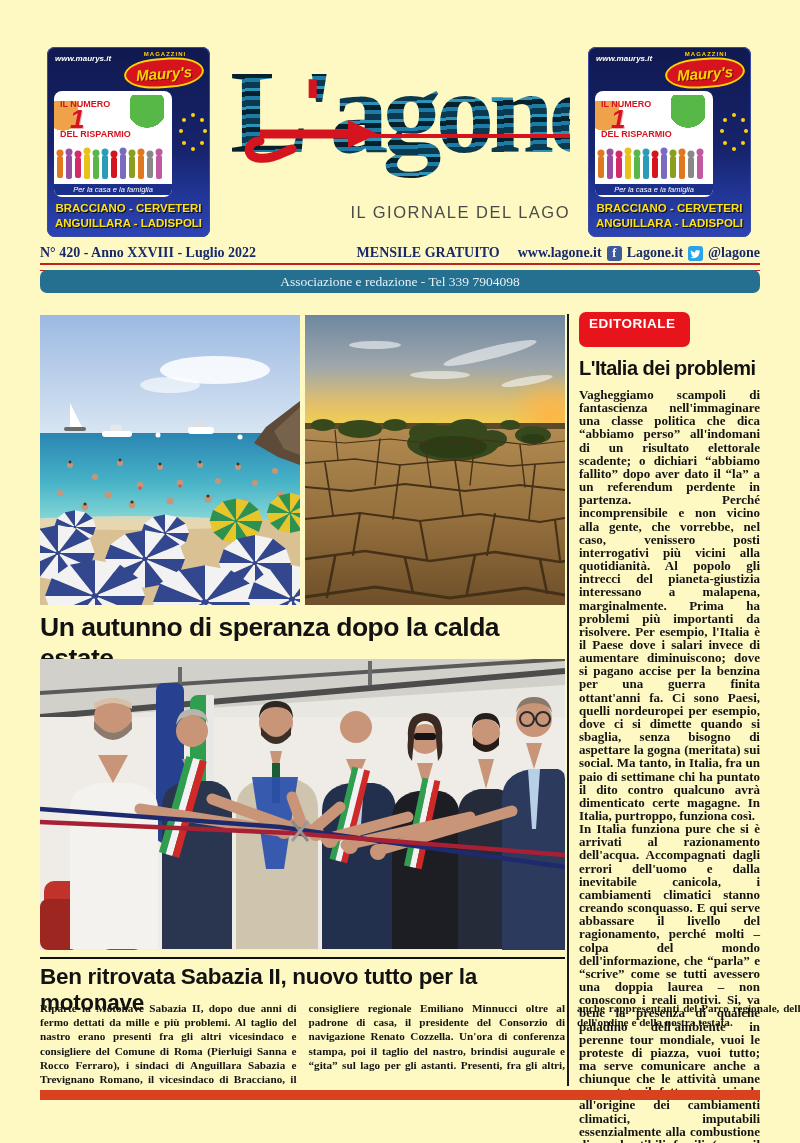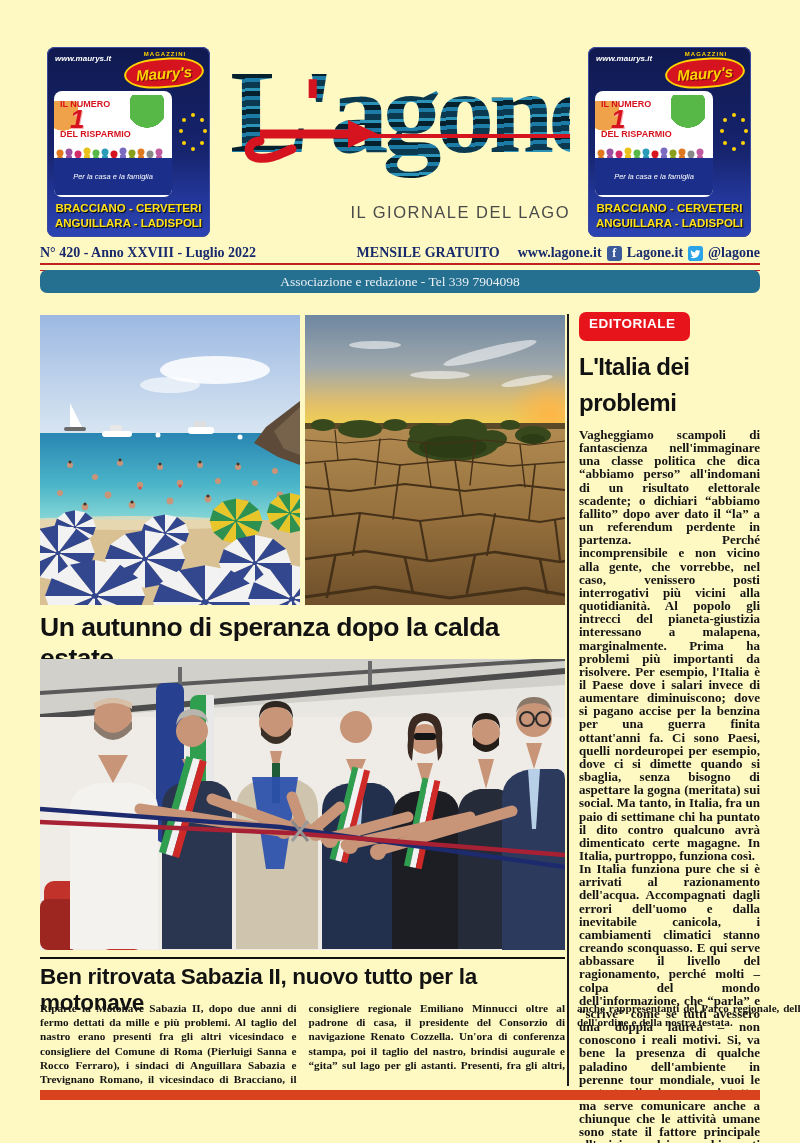--- a/index.html
+++ b/index.html
@@ -26,21 +26,21 @@
       font-weight:bold;font-size:9px;line-height:10px;}
   .ad .claim .one{font-size:26px;font-style:italic;line-height:20px;display:block;margin-left:10px;
       text-shadow:1px 1px 0 #f8b0b0;}
   .ad .tree-g{position:absolute;top:4px;right:8px;width:34px;height:44px;background:
       radial-gradient(circle at 50% 30%, #57b847 0 55%, transparent 56%);}
   .ad .tree-o{position:absolute;top:10px;left:-6px;width:30px;height:40px;background:
       radial-gradient(circle at 50% 30%, #f0a24a 0 55%, transparent 56%);}
   .ad .crowd{position:absolute;bottom:16px;left:0;width:100%;height:36px;}
   .ad .tagline{position:absolute;bottom:2px;left:0;width:100%;text-align:center;color:#fff;
       background:#1b2f8a;font-family:"Liberation Sans",sans-serif;font-size:7.5px;font-style:italic;
-      padding:14px 0;}
+      padding:1px 0;}
   .ad .eu{position:absolute;top:60px;right:2px;width:30px;height:72px;}
   .ad .cities{position:absolute;bottom:6px;left:0;width:100%;text-align:center;color:#ffe11a;
       font-family:"Liberation Sans",sans-serif;font-weight:bold;font-size:11.5px;line-height:15px;
       text-shadow:1px 1px 1px #000;}
 
   
   .logo{position:absolute;left:230px;top:56px;width:340px;height:172px;}
   .logo .word{position:absolute;left:0;top:-18px;width:100%;font-family:Liberation Serif, serif;
       font-weight:bold;font-size:118px;letter-spacing:-6px;line-height:150px;
       background:repeating-linear-gradient(178deg,#06212e 0 5px,#1d7ca6 5px 9px,#0a3950 9px 15px,#2b93b8 15px 18px);
@@ -78,22 +78,22 @@
       font-family:"Liberation Sans",sans-serif;font-weight:bold;font-size:22.5px;
       letter-spacing:-0.3px;color:#121212;}
   .article{position:absolute;left:40px;top:1001px;width:525px;height:88px;
       column-count:2;column-gap:12px;font-size:11.2px;line-height:14.2px;font-weight:bold;
       text-align:justify;color:#141414;hyphens:auto;}
 
   
   .v-divider{position:absolute;left:567px;top:314px;width:2px;height:772px;background:#1a1a1a;}
   .editorial{position:absolute;left:579px;top:312px;width:181px;}
   .ed-badge{display:inline-block;background:#e8141c;color:#fff;font-family:"Liberation Sans",sans-serif;
-      font-weight:bold;font-size:13.5px;letter-spacing:0.5px;padding:4px 14px 10px 10px;border-radius:7px;}
-  .ed-title{font-family:"Liberation Sans",sans-serif;font-weight:bold;font-size:24px;line-height:36px;
+      font-weight:bold;font-size:13.5px;letter-spacing:0.5px;padding:4px 14px 16px 10px;border-radius:7px;}
+  .ed-title{font-family:"Liberation Sans",sans-serif;font-weight:bold;font-size:20px;line-height:26px;
       color:#121212;margin:8px 0 7px 0;letter-spacing:-0.5px;}
   .ed-body{font-size:13px;line-height:13.15px;font-weight:bold;text-align:justify;color:#141414;
       hyphens:auto;margin:0 0 0 0;}
   .ed-author{text-align:right;font-weight:bold;font-size:12.5px;margin-top:2px;}
 
   .bottom-bar{position:absolute;left:40px;top:1090px;width:720px;height:10px;background:#d8421f;}
 </style>
 </head>
 <body>
 

